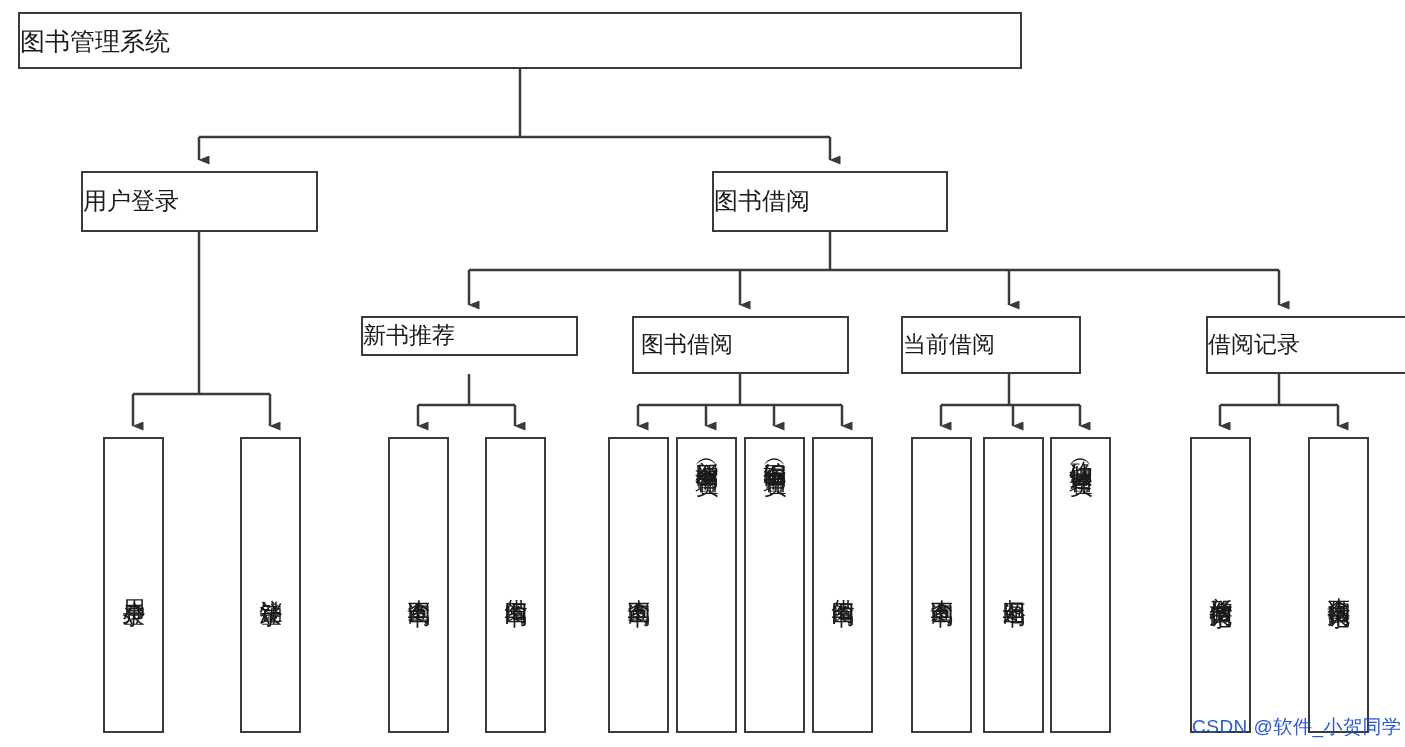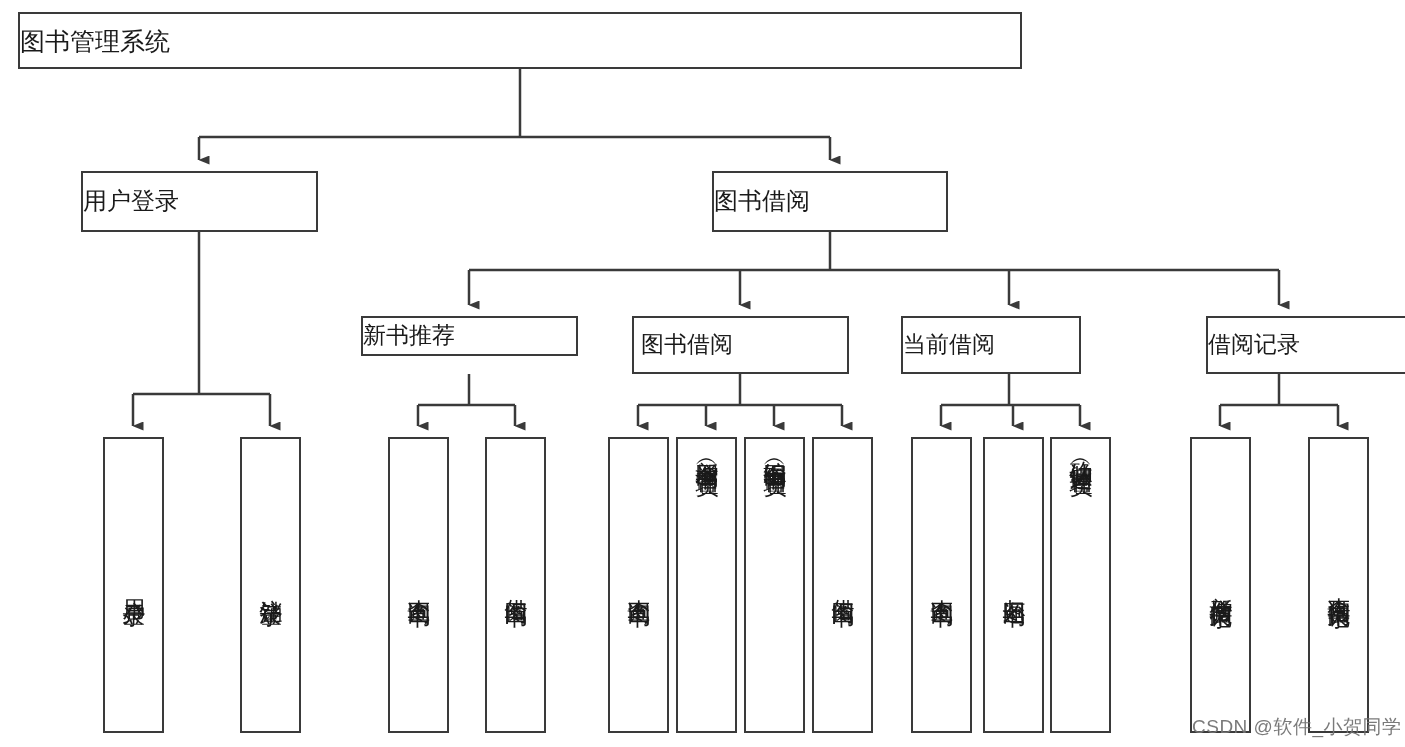--- a/index.html
+++ b/index.html
@@ -57,21 +57,21 @@
   .vtext {
     writing-mode: vertical-rl;
     text-orientation: upright;
     letter-spacing: 2px;
     white-space: nowrap;
     display: block;
   }
   .watermark {
     position: absolute;
     font-size: 19px;
-    color: #737373;
+    color: #1d4ed8;
     white-space: nowrap;
     opacity: 0.95;
     letter-spacing: 0.5px;
   }
 </style>
 </head>
 <body>
 
 <div id="canvas">
 

